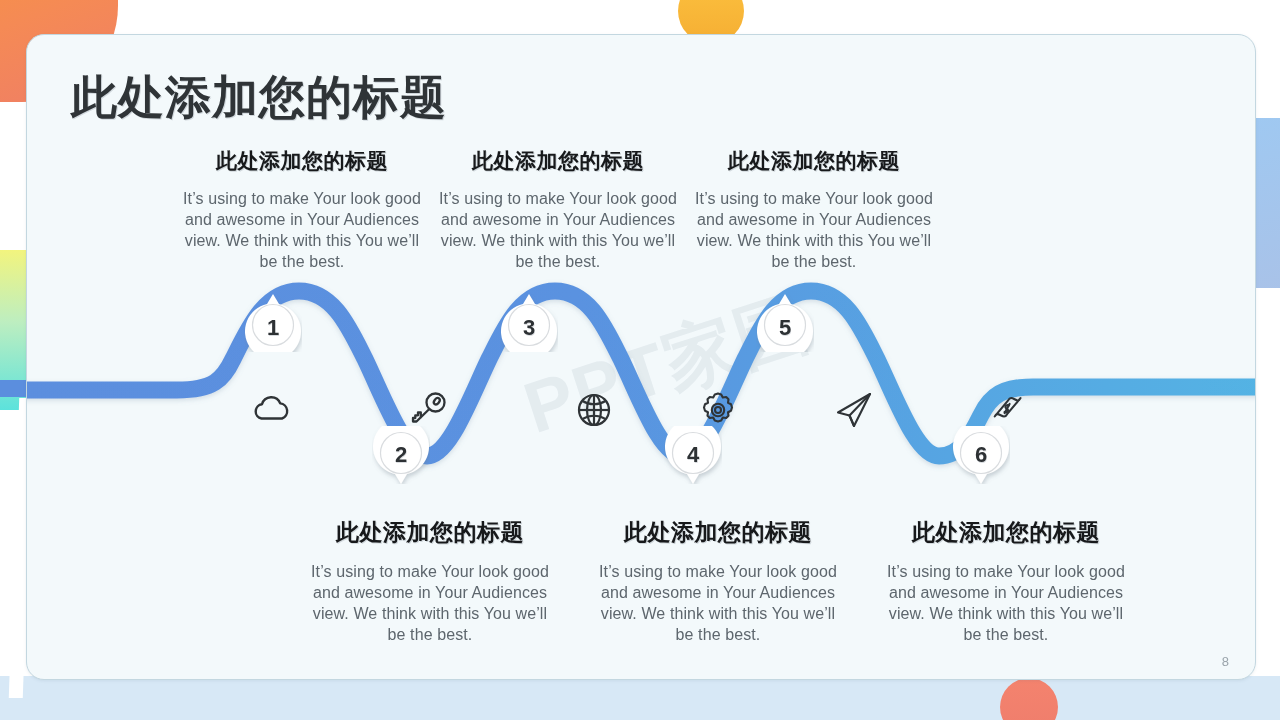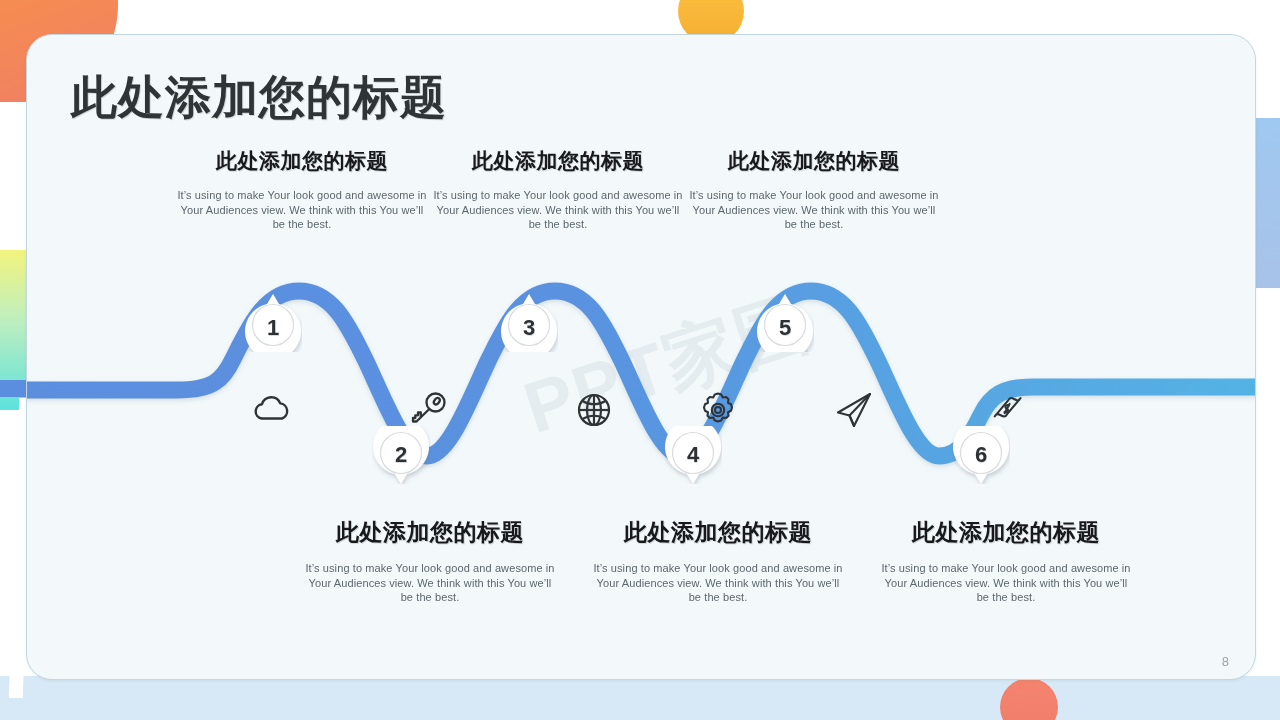--- a/index.html
+++ b/index.html
@@ -48,21 +48,21 @@
   }
   .deco-white-sliver{
     left:14px;top:398px;width:14px;height:300px;background:#ffffff;
     transform:skewX(-2deg);
   }
 
   
   .card{
     position:absolute;left:26px;top:34px;width:1228px;height:644px;
     background:#f3f9fb;
-    border-radius:26px;
+    border-radius:18px;
     border:1px solid #c3d7e0;
     box-shadow:0 1px 3px rgba(80,110,130,.10);
     overflow:hidden;
   }
 
   
   .slide-title{
     position:absolute;left:44px;top:32px;
     font-size:46px;font-weight:bold;color:#2f3437;
     letter-spacing:1px;white-space:nowrap;
@@ -82,21 +82,21 @@
 
   
   .block{position:absolute;width:250px;text-align:center;}
   .block-heading{
     font-size:21px;font-weight:bold;color:#17191b;
     white-space:nowrap;letter-spacing:.5px;
     text-shadow:1px 1px 0 rgba(130,140,150,.30);
   }
   .block-body{
     margin-top:13px;
-    font-size:11px;line-height:1.32;color:#5d666d;
+    font-size:16px;line-height:1.32;color:#5d666d;
     letter-spacing:.1px;
   }
 
   .block-top{}
   .block-bottom{}
   .block-bottom .block-heading{font-size:23px;}
 
   
   .marker{
     position:absolute;width:58px;height:58px;

